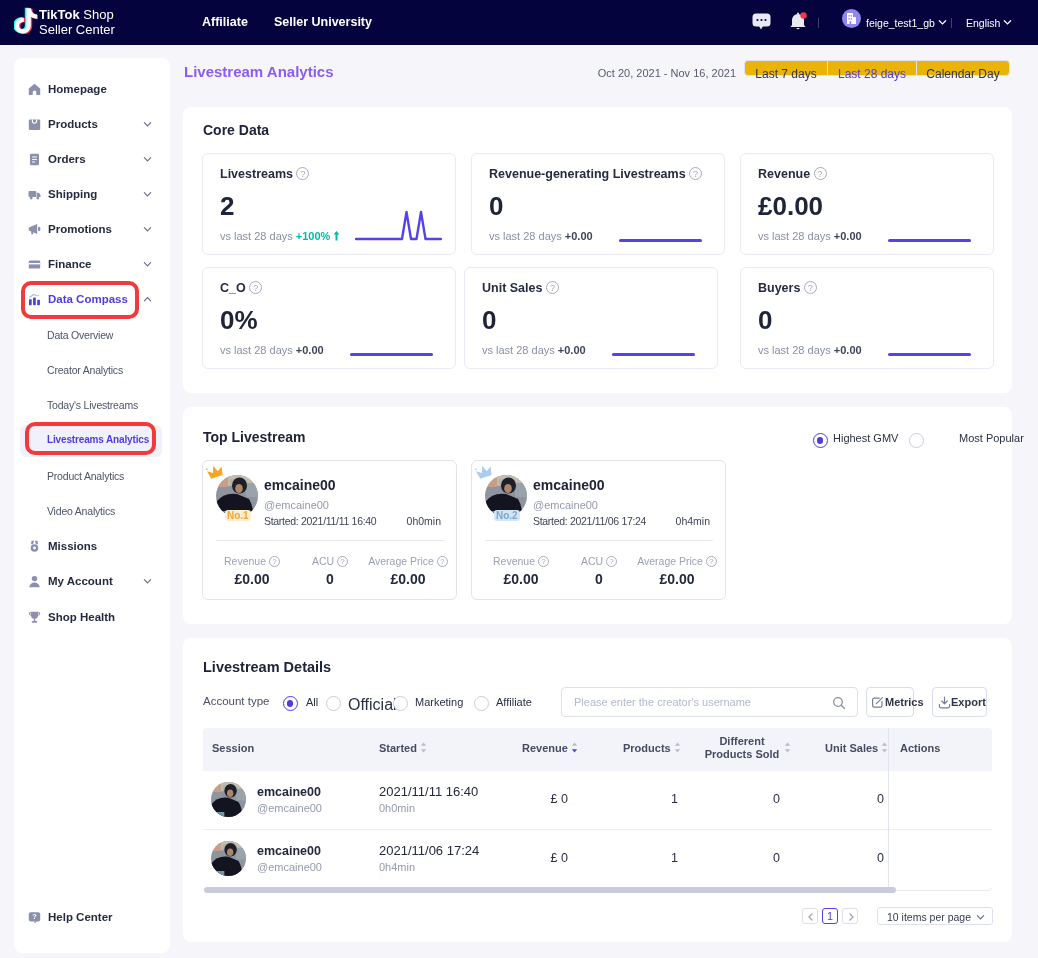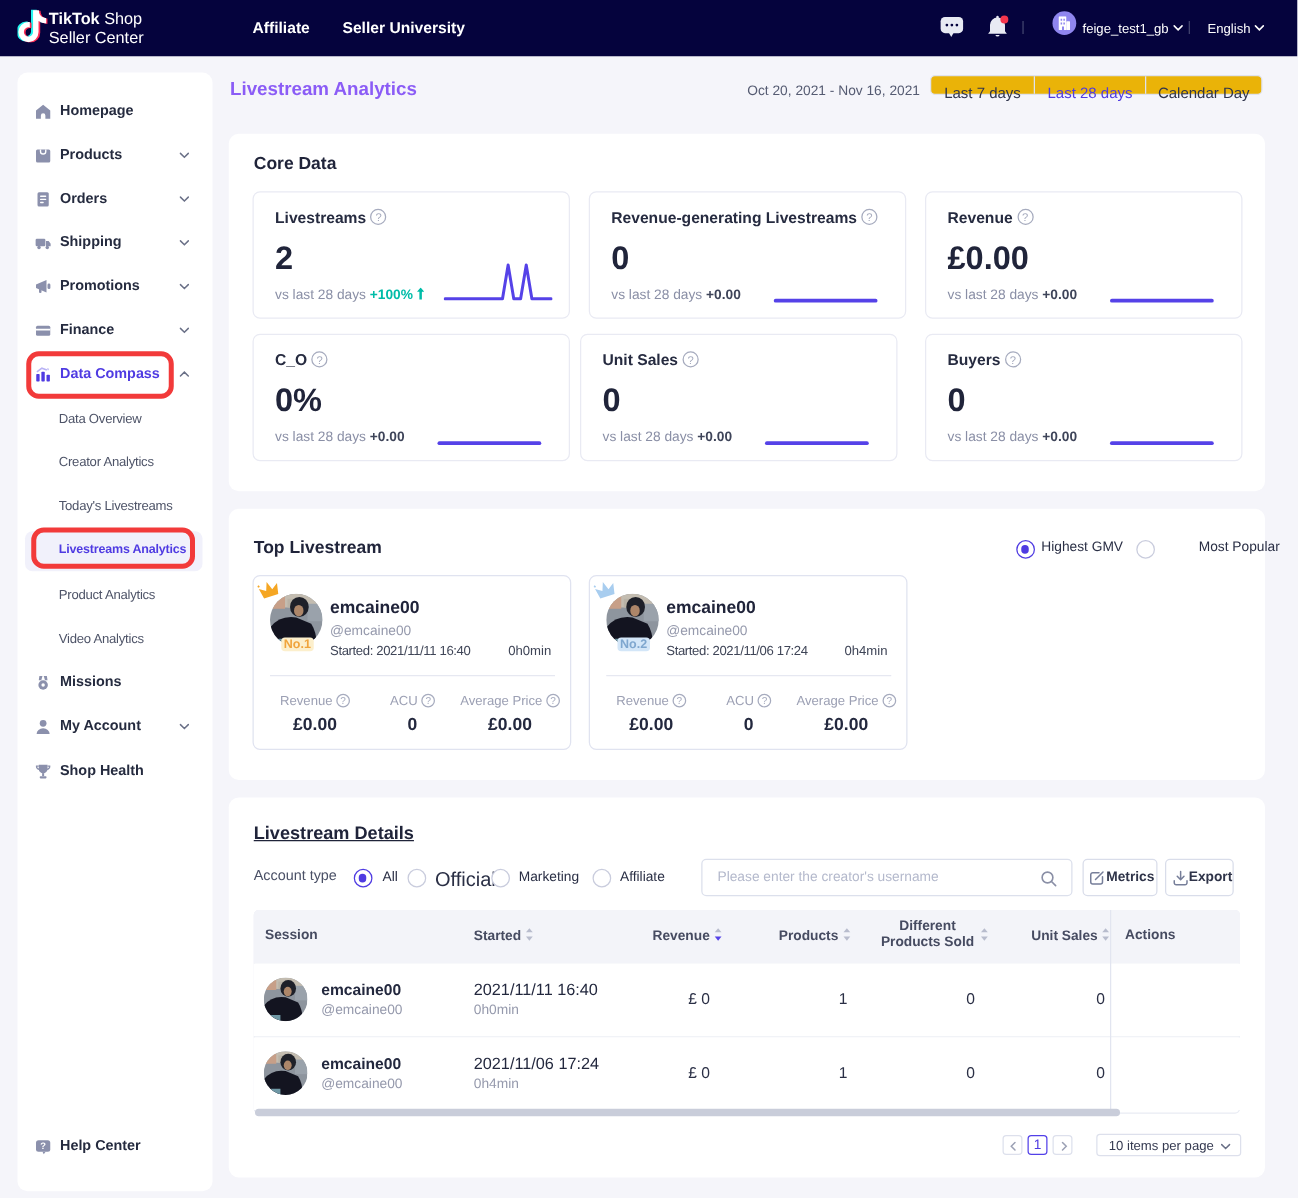--- a/index.html
+++ b/index.html
@@ -366,39 +366,39 @@
     <div style="position:absolute;left:10px;top:94px;width:78px;text-align:center;font-size:10.5px;color:#9CA0B4;">Revenue <span class="qi" style="width:11px;height:11px;font-size:8px;line-height:10px;">?</span></div>
     <div style="position:absolute;left:10px;top:110px;width:78px;text-align:center;font-size:14px;font-weight:700;color:#23283E;">£0.00</div>
     <div style="position:absolute;left:89px;top:94px;width:76px;text-align:center;font-size:10.5px;color:#9CA0B4;">ACU <span class="qi" style="width:11px;height:11px;font-size:8px;line-height:10px;">?</span></div>
     <div style="position:absolute;left:89px;top:110px;width:76px;text-align:center;font-size:14px;font-weight:700;color:#23283E;">0</div>
     <div style="position:absolute;left:160px;top:94px;width:90px;text-align:center;font-size:10.5px;color:#9CA0B4;">Average Price <span class="qi" style="width:11px;height:11px;font-size:8px;line-height:10px;">?</span></div>
     <div style="position:absolute;left:160px;top:110px;width:90px;text-align:center;font-size:14px;font-weight:700;color:#23283E;">£0.00</div>
   </div>
 </div>
 
 <div class="card" style="top:638px;height:304px;"></div>
-<div class="abs" style="left:203px;top:659px;font-size:14.5px;font-weight:700;color:#20243A;text-decoration:underline;">Livestream Details</div>
+<div class="abs" style="left:203px;top:659px;font-size:14.5px;font-weight:700;color:#20243A;">Livestream Details</div>
 <div id="detailsbar">
   <div class="abs" style="left:203px;top:695px;font-size:11.5px;color:#4A5066;">Account type</div>
   <div class="abs" style="left:283px;top:694px;"><span class="radio sel"></span></div>
   <div class="abs" style="left:306px;top:696px;font-size:11px;color:#2A2F45;">All</div>
   <div class="abs" style="left:326px;top:694px;"><span class="radio"></span></div>
   <div class="abs" style="left:348px;top:696px;font-size:16px;color:#2A2F45;">Official</div>
   <div class="abs" style="left:393px;top:694px;"><span class="radio"></span></div>
   <div class="abs" style="left:415px;top:696px;font-size:11px;color:#2A2F45;">Marketing</div>
   <div class="abs" style="left:474px;top:694px;"><span class="radio"></span></div>
   <div class="abs" style="left:496px;top:696px;font-size:11px;color:#2A2F45;">Affiliate</div>
   <div class="abs" style="left:561px;top:687px;width:297px;height:30px;border:1px solid #DCE0EC;border-radius:4px;background:#fff;">
     <div style="position:absolute;left:12px;top:8px;font-size:11px;color:#B4B9CC;">Please enter the creator's username</div>
     <svg style="position:absolute;right:11px;top:8px;" width="14" height="14" viewBox="0 0 14 14">
         <circle cx="6" cy="6" r="4.3" stroke="#8A8FA6" stroke-width="1.3" fill="none"></circle>
         <path d="M9.2 9.2 L12.5 12.5" stroke="#8A8FA6" stroke-width="1.3" stroke-linecap="round"></path>
       </svg>
   </div>
-  <div class="btn" style="left:866px;top:687px;width:60px;">
+  <div class="btn" style="left:866px;top:687px;width:48px;">
     <svg style="position:absolute;left:4px;top:8px;" width="13" height="13" viewBox="0 0 13 13">
         <path d="M8.2 2.2 H3.2 a1.6 1.6 0 0 0-1.6 1.6 V9.6 a1.6 1.6 0 0 0 1.6 1.6 H9.4 a1.6 1.6 0 0 0 1.6-1.6 V5.4" stroke="#767E99" stroke-width="1.2" fill="none" stroke-linecap="round"></path>
         <path d="M5.4 7.6 L11.4 1.6" stroke="#767E99" stroke-width="1.2" fill="none" stroke-linecap="round"></path>
       </svg>
     <span style="position:absolute;left:18px;top:8px;">Metrics</span>
   </div>
   <div class="btn" style="left:932px;top:687px;width:55px;">
     <svg style="position:absolute;left:5px;top:8px;" width="13" height="13" viewBox="0 0 13 13">
         <path d="M6.5 1.2 V7.6 M3.8 5 L6.5 7.8 L9.2 5" stroke="#767E99" stroke-width="1.2" fill="none" stroke-linecap="round" stroke-linejoin="round"></path>
         <path d="M1.4 8.6 v1.6 a1.6 1.6 0 0 0 1.6 1.6 h7 a1.6 1.6 0 0 0 1.6-1.6 V8.6" stroke="#767E99" stroke-width="1.2" fill="none" stroke-linecap="round"></path>

